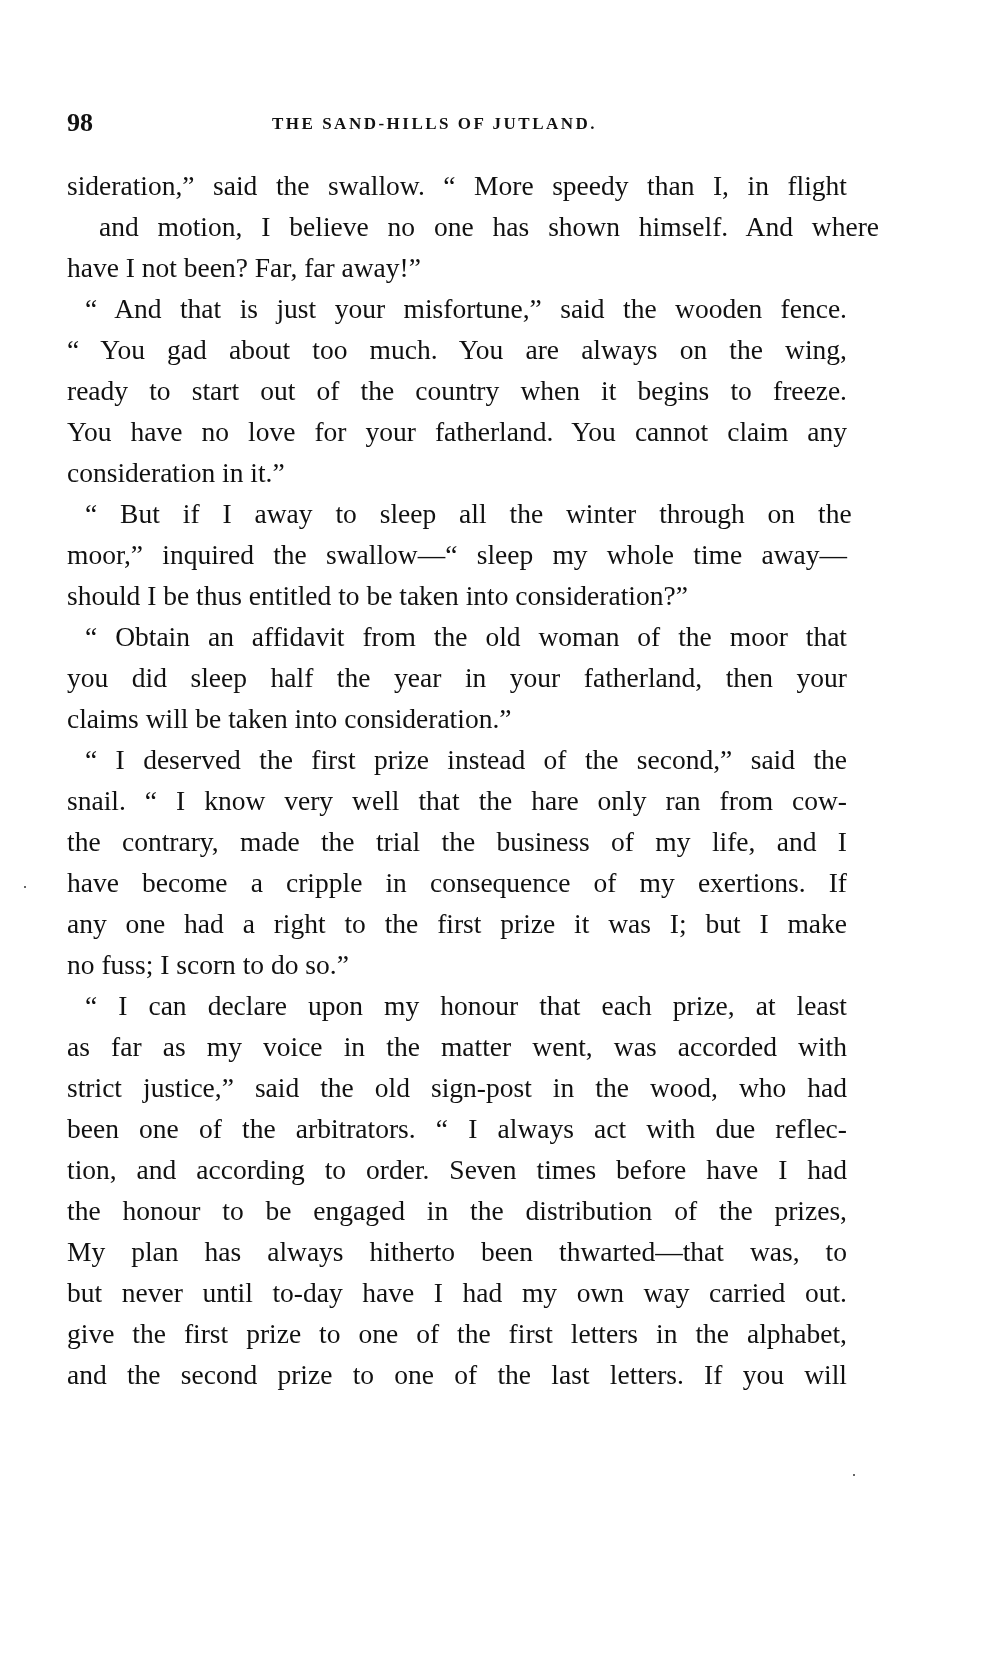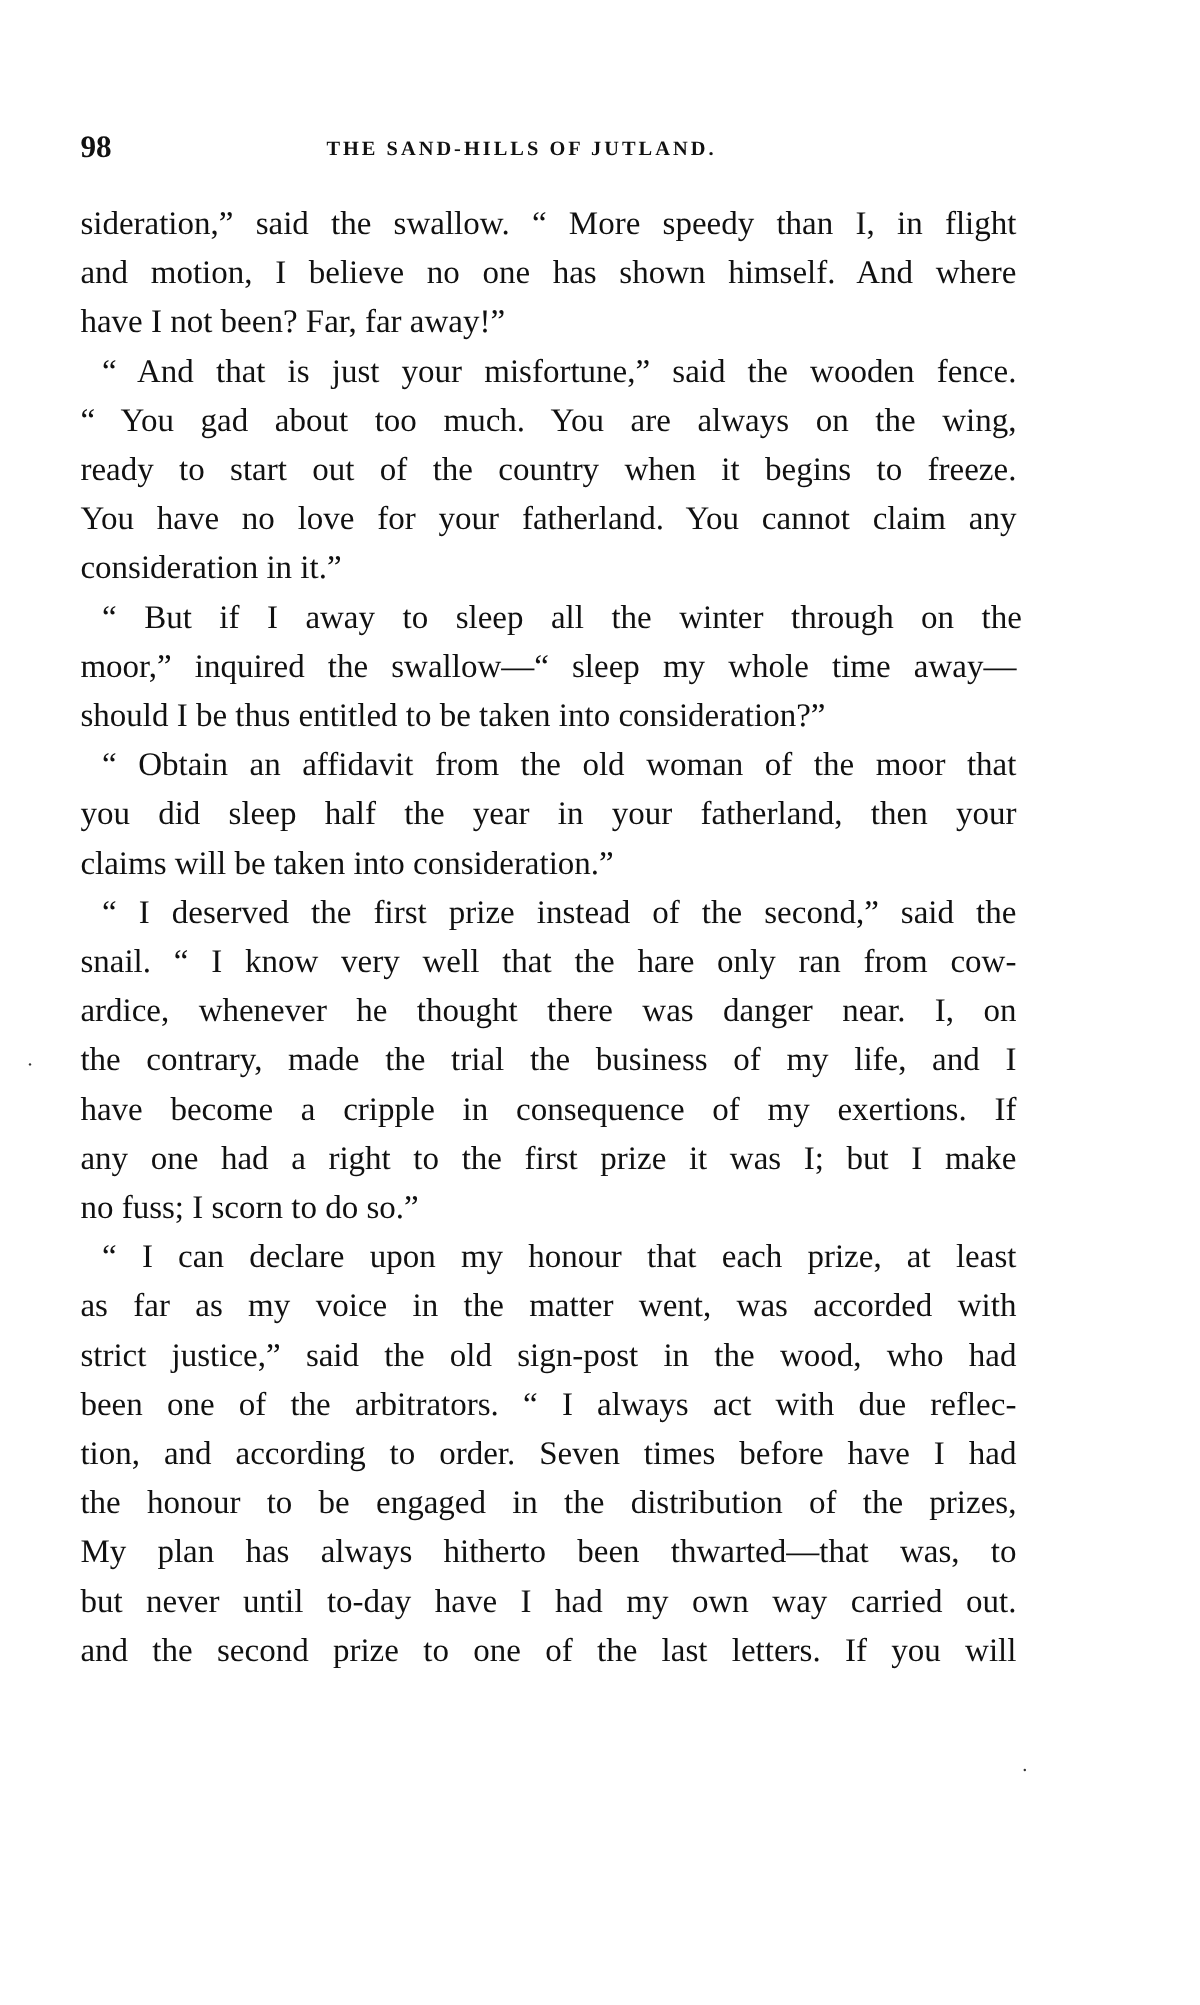--- a/index.html
+++ b/index.html
@@ -82,46 +82,46 @@
 <body>
 
 <div class="page">
   <div class="running-head">
     <span class="page-number">98</span>
     <span class="running-title">THE SAND-HILLS OF JUTLAND.</span>
   </div>
 
   <div class="body-text" id="body-text">
       <span class="line" style="text-align: left; text-align-last: left; display: block; width: auto; word-spacing: 11.6594px;">sideration,” said the swallow.  “ More speedy than I, in flight</span>
-      <span class="line" style="text-align: left; text-align-last: left; display: block; width: auto; word-spacing: 12.0125px;">and motion, I believe no one has shown himself.  And where</span>
+      <span class="line" style="text-align: left; text-align-last: left; display: block; width: auto; word-spacing: 12.0125px; margin-left: 32px;">and motion, I believe no one has shown himself.  And where</span>
       <span class="line last" style="text-align: left; text-align-last: left; display: block; width: auto;">have I not been?  Far, far away!”</span>
       <span class="line indent" style="text-align: left; text-align-last: left; display: block; width: auto; word-spacing: 11.5891px;">“ And that is just your misfortune,” said the wooden fence.</span>
       <span class="line" style="text-align: left; text-align-last: left; display: block; width: auto; word-spacing: 15.2884px;">“ You gad about too much.  You are always on the wing,</span>
       <span class="line" style="text-align: left; text-align-last: left; display: block; width: auto; word-spacing: 14.2599px;">ready to start out of the country when it begins to freeze.</span>
       <span class="line" style="text-align: left; text-align-last: left; display: block; width: auto; word-spacing: 12.1391px;">You have no love for your fatherland.  You cannot claim any</span>
       <span class="line last" style="text-align: left; text-align-last: left; display: block; width: auto;">consideration in it.”</span>
       <span class="line indent" style="text-align: left; text-align-last: left; display: block; width: auto; word-spacing: 16.0247px;">“ But if I away to sleep all the winter through on the</span>
       <span class="line" style="text-align: left; text-align-last: left; display: block; width: auto; word-spacing: 12.3887px;">moor,” inquired the swallow—“ sleep my whole time away—</span>
       <span class="line last" style="text-align: right; text-align-last: left; display: block; width: auto;">should I be thus entitled to be taken into consideration?”</span>
       <span class="line indent" style="text-align: left; text-align-last: left; display: block; width: auto; word-spacing: 11.0696px;">“ Obtain an affidavit from the old woman of the moor that</span>
       <span class="line" style="text-align: left; text-align-last: left; display: block; width: auto; word-spacing: 16.6781px;">you did sleep half the year in your fatherland, then your</span>
       <span class="line last" style="text-align: left; text-align-last: left; display: block; width: auto;">claims will be taken into consideration.”</span>
       <span class="line indent" style="text-align: left; text-align-last: left; display: block; width: auto; word-spacing: 11.517px;">“ I deserved the first prize instead of the second,” said the</span>
       <span class="line" style="text-align: left; text-align-last: left; display: block; width: auto; word-spacing: 12.1172px;">snail.  “ I know very well that the hare only ran from cow-</span>
-      <span class="line" style="text-align: left; text-align-last: left; display: block; width: auto; word-spacing: 17.6059px;">ardice, whenever he thought there was danger near.  I, on</span>
       <span class="line" style="text-align: left; text-align-last: left; display: block; width: auto; word-spacing: 14.4915px;">the contrary, made the trial the business of my life, and I</span>
       <span class="line" style="text-align: left; text-align-last: left; display: block; width: auto; word-spacing: 16.2483px;">have become a cripple in consequence of my exertions.  If</span>
       <span class="line" style="text-align: center; text-align-last: left; display: block; width: auto; word-spacing: 11.9676px;">any one had a right to the first prize it was I; but I make</span>
       <span class="line last" style="text-align: left; text-align-last: left; display: block; width: auto;">no fuss; I scorn to do so.”</span>
       <span class="line indent" style="text-align: left; text-align-last: left; display: block; width: auto; word-spacing: 14.1591px;">“ I can declare upon my honour that each prize, at least</span>
       <span class="line" style="text-align: left; text-align-last: left; display: block; width: auto; word-spacing: 14.2628px;">as far as my voice in the matter went, was accorded with</span>
       <span class="line" style="text-align: left; text-align-last: left; display: block; width: auto; word-spacing: 14.1484px;">strict justice,” said the old sign-post in the wood, who had</span>
       <span class="line" style="text-align: left; text-align-last: left; display: block; width: auto; word-spacing: 13.2955px;">been one of the arbitrators.  “ I always act with due reflec-</span>
       <span class="line" style="text-align: left; text-align-last: left; display: block; width: auto; word-spacing: 13.0906px;">tion, and according to order.  Seven times before have I had</span>
       <span class="line" style="text-align: left; text-align-last: left; display: block; width: auto; word-spacing: 14.9938px;">the honour to be engaged in the distribution of the prizes,</span>
       <span class="line" style="text-align: left; text-align-last: left; display: block; width: auto; word-spacing: 19.125px;">My plan has always hitherto been thwarted—that was, to</span>
       <span class="line" style="text-align: left; text-align-last: left; display: block; width: auto; word-spacing: 12.7315px;">but never until to-day have I had my own way carried out.</span>
+      <span class="line" style="text-align: left; text-align-last: left; display: block; width: auto; word-spacing: 11.099px;">give the first prize to one of the first letters in the alphabet,</span>
       <span class="line" style="text-align: left; text-align-last: left; display: block; width: auto; word-spacing: 13.3893px;">and the second prize to one of the last letters.  If you will</span>
     </div>
 
   <span class="speck" style="left:24px; top:886px;"></span>
   <span class="speck" style="left:853px; top:1474px;"></span>
 </div>
 
 </body></html>

